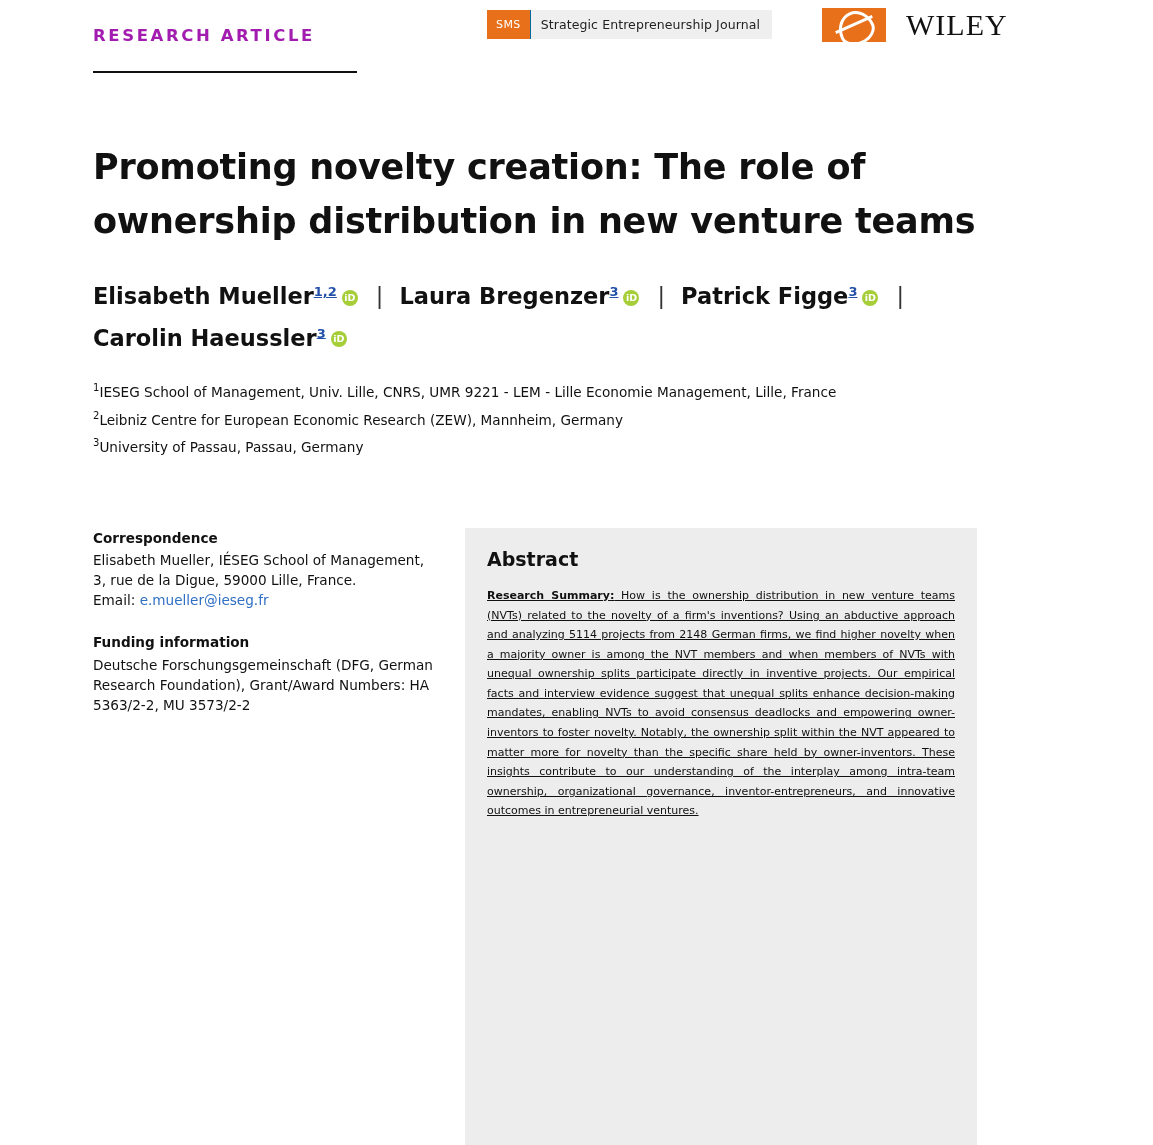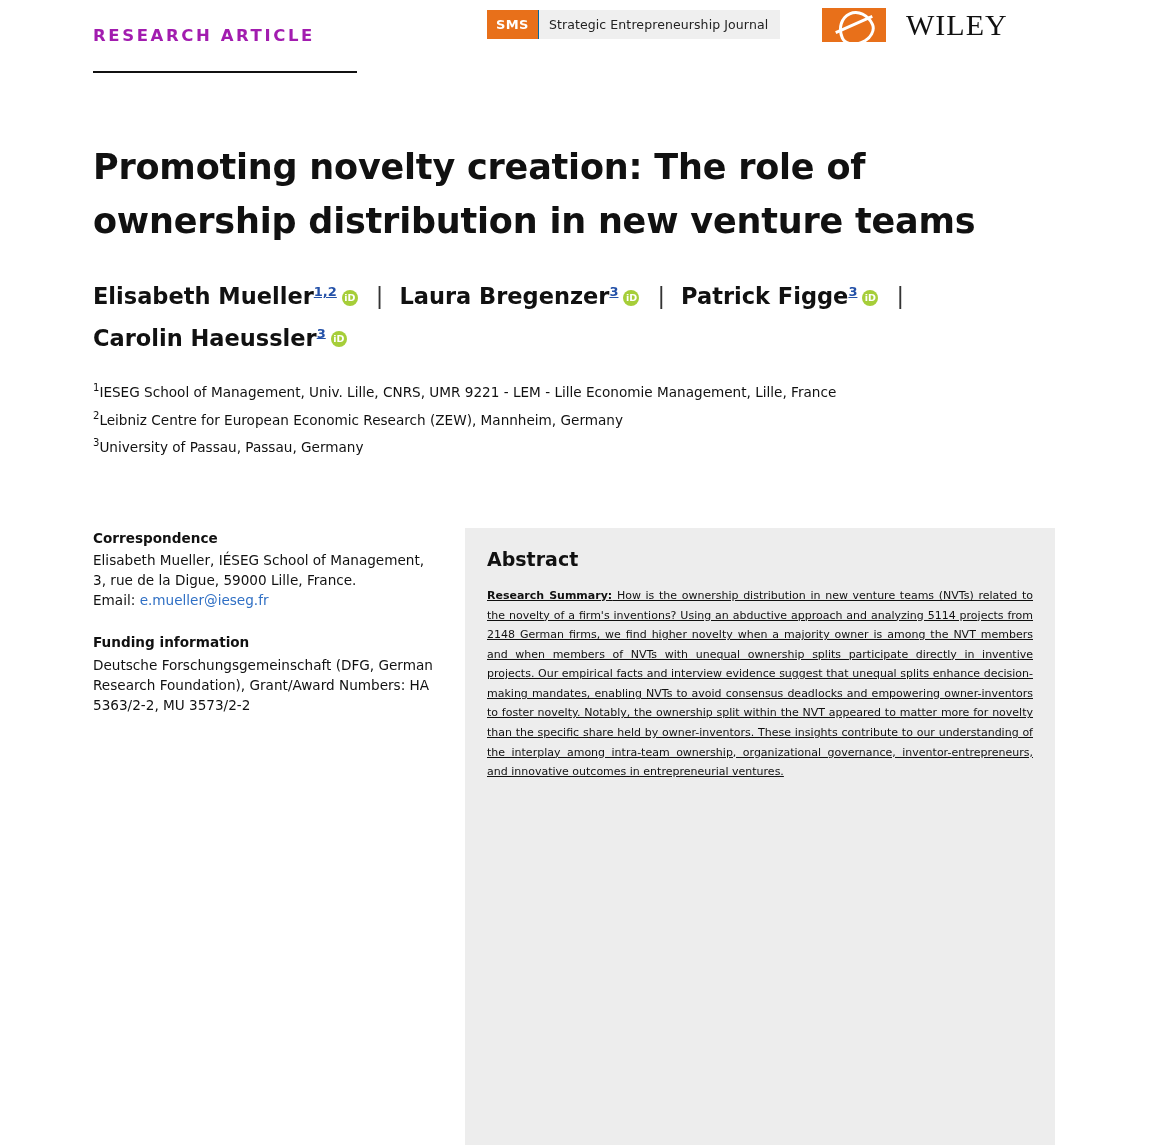--- a/index.html
+++ b/index.html
@@ -38,22 +38,22 @@
     position: absolute;
     left: 487px;
     top: 10px;
     display: flex;
     align-items: stretch;
     height: 29px;
   }
   .journal-logo .sms-box {
     background: #e8701a;
     color: #ffffff;
-    font-size: 13px;
-    font-weight: 700;
+    font-size: 11px;
+    font-weight: 400;
     letter-spacing: 0.4px;
     padding: 0 9px;
     display: flex;
     align-items: center;
   }
   .journal-logo .sej-box {
     background: #efefef;
     color: #222222;
     font-size: 12.5px;
     letter-spacing: 0.1px;
@@ -200,21 +200,21 @@
   .left-col a {
     color: #2f6fc4;
     text-decoration: none;
   }
 
   
   .abstract-box {
     position: absolute;
     left: 465px;
     top: 528px;
-    width: 590px;
+    width: 512px;
     height: 617px;
     background: #ededed;
     box-sizing: border-box;
     padding: 20px 22px 0 22px;
   }
   .abstract-title {
     font-size: 19px;
     font-weight: 700;
     color: #111111;
     margin: 0 0 16px 0;

